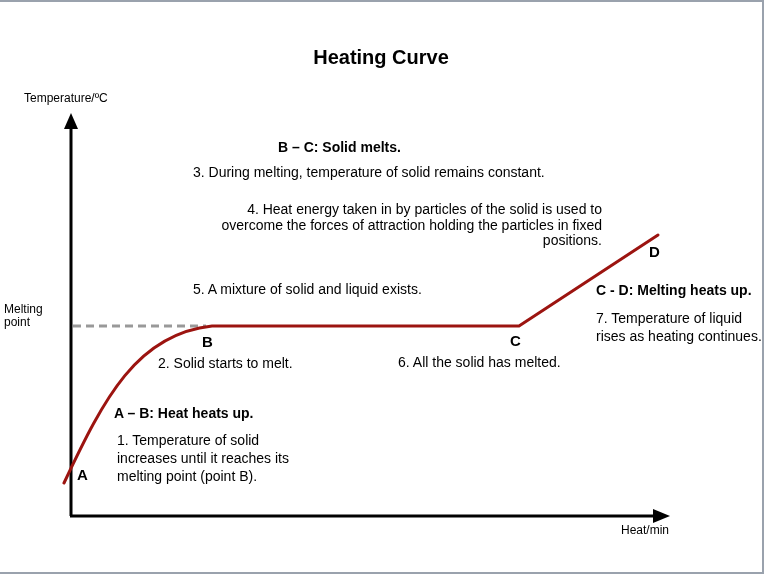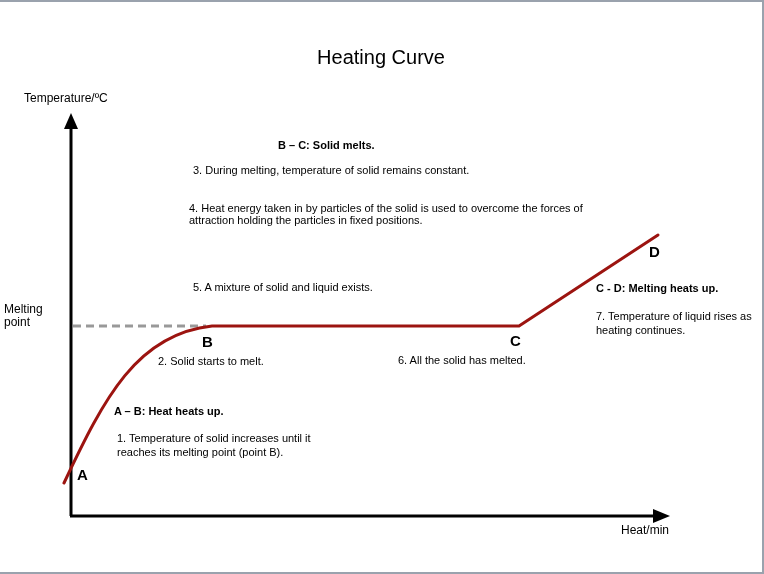--- a/index.html
+++ b/index.html
@@ -11,24 +11,24 @@
     color:#000;
     box-sizing:border-box;
     border-top:2px solid #9aa2ad;
     border-right:2px solid #9aa2ad;
     border-bottom:2px solid #9aa2ad;
     overflow:hidden;
   }
   .title{
     position:absolute;left:0;right:0;top:44px;
     text-align:center;
-    font-size:20px;font-weight:normal;margin:0;
+    font-size:20px;font-weight:bold;margin:0;
   }
   .chart-svg{position:absolute;left:0;top:0;width:764px;height:574px;}
-  .txt{position:absolute;font-size:11px;line-height:1.27;}
+  .txt{position:absolute;font-size:14px;line-height:1.27;}
   .hd{font-weight:bold;white-space:nowrap;}
   .ptlabel{position:absolute;font-size:15px;font-weight:bold;}
   .axis-label{position:absolute;font-size:12px;}
   .tight{line-height:1.12;}
 </style>
 </head>
 <body>
 
 <div class="page">
 
@@ -50,21 +50,21 @@
   <div class="axis-label" style="left:621px;top:521px;">Heat/min</div>
   <div class="axis-label tight" style="left:4px;top:301px;width:62px;">Melting point</div>
 
   <div class="ptlabel" style="left:77px;top:464px;">A</div>
   <div class="ptlabel" style="left:202px;top:331px;">B</div>
   <div class="ptlabel" style="left:510px;top:330px;">C</div>
   <div class="ptlabel" style="left:649px;top:241px;">D</div>
 
   <div class="txt hd" style="left:278px;top:137px;">B – C: Solid melts.</div>
   <div class="txt" style="left:193px;top:162px;white-space:nowrap;">3. During melting, temperature of solid remains constant.</div>
-  <div class="txt tight" style="left:189px;top:200px;width:398px;">4. Heat energy taken in by particles of the solid is used to overcome the forces of attraction holding the particles in fixed positions.</div>
+  <div class="txt tight" style="left:204px;top:200px;width:398px;text-align:right;">4. Heat energy taken in by particles of the solid is used to overcome the forces of attraction holding the particles in fixed positions.</div>
   <div class="txt" style="left:193px;top:279px;white-space:nowrap;">5. A mixture of solid and liquid exists.</div>
 
   <div class="txt hd" style="left:596px;top:280px;">C - D: Melting heats up.</div>
   <div class="txt" style="left:596px;top:308px;width:170px;">7. Temperature of liquid rises as heating continues.</div>
 
   <div class="txt" style="left:158px;top:353px;white-space:nowrap;">2. Solid starts to melt.</div>
   <div class="txt" style="left:398px;top:352px;white-space:nowrap;">6. All the solid has melted.</div>
 
   <div class="txt hd" style="left:114px;top:403px;">A – B: Heat heats up.</div>
   <div class="txt" style="left:117px;top:430px;width:205px;">1. Temperature of solid increases until it reaches its melting point (point B).</div>

